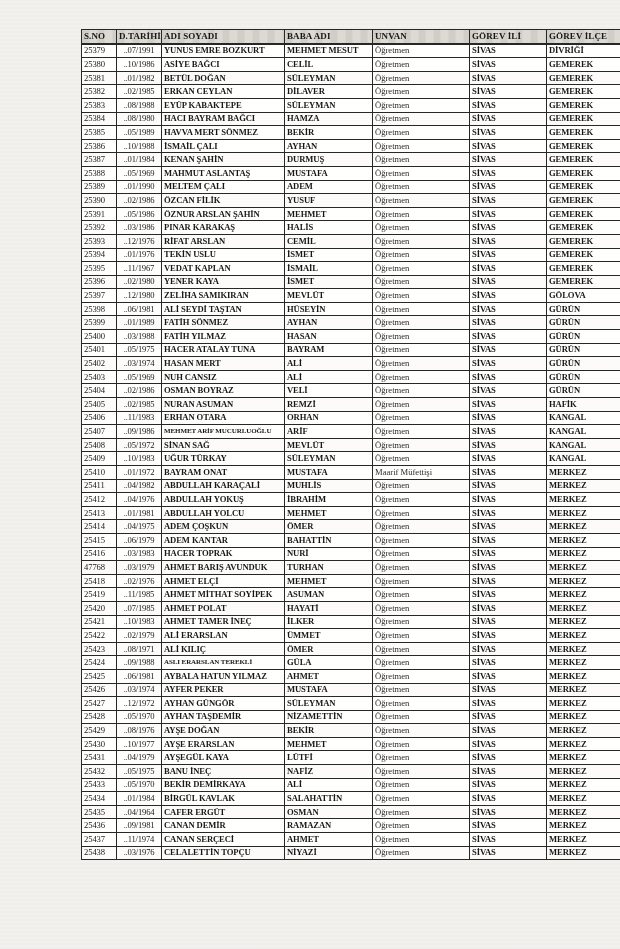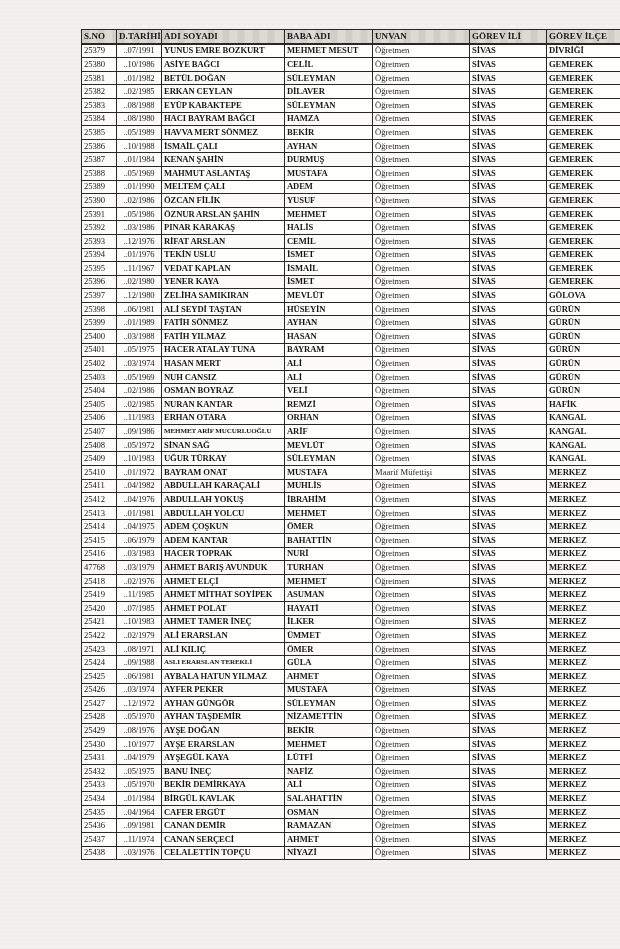--- a/index.html
+++ b/index.html
@@ -328,21 +328,21 @@
             <td class="c1">..02/1986</td>
             <td class="c2">OSMAN BOYRAZ</td>
             <td class="c3">VELİ</td>
             <td class="c4">Öğretmen</td>
             <td class="c5">SİVAS</td>
             <td class="c6">GÜRÜN</td>
           </tr>
           <tr>
             <td class="c0">25405</td>
             <td class="c1">..02/1985</td>
-            <td class="c2">NURAN KANTAR</td>
+            <td class="c2">NURAN ASUMAN</td>
             <td class="c3">REMZİ</td>
             <td class="c4">Öğretmen</td>
             <td class="c5">SİVAS</td>
             <td class="c6">HAFİK</td>
           </tr>
           <tr>
             <td class="c0">25406</td>
             <td class="c1">..11/1983</td>
             <td class="c2">ERHAN OTARA</td>
             <td class="c3">ORHAN</td>

